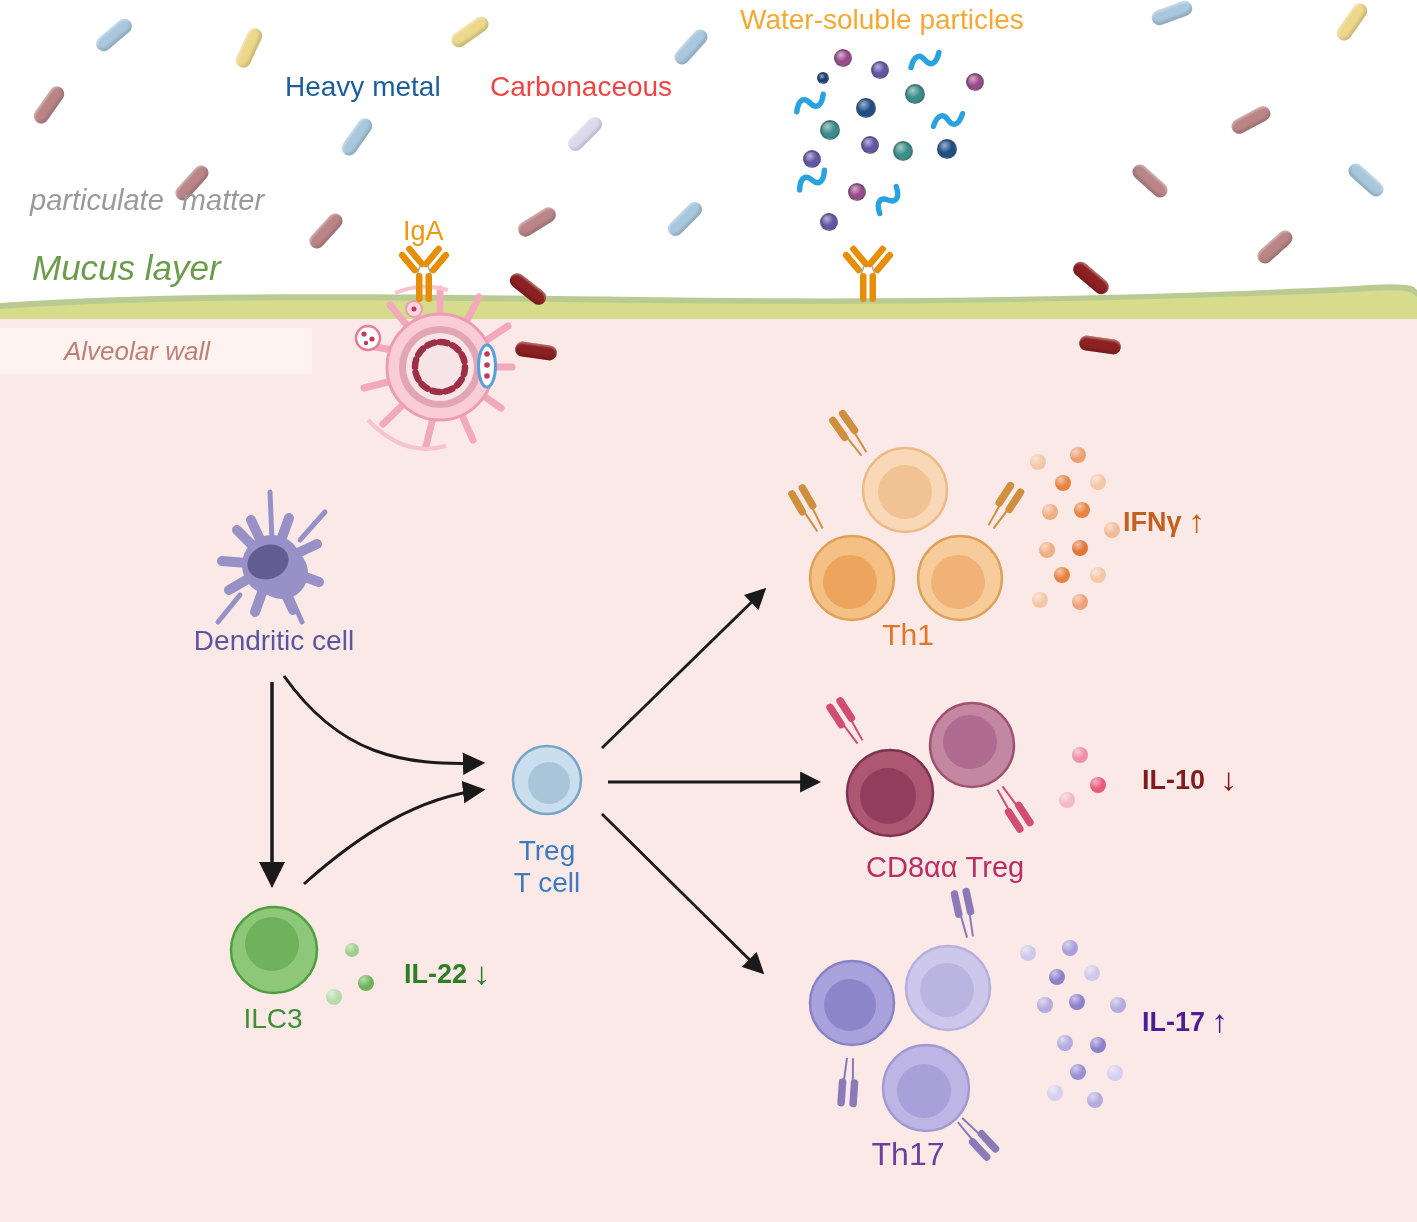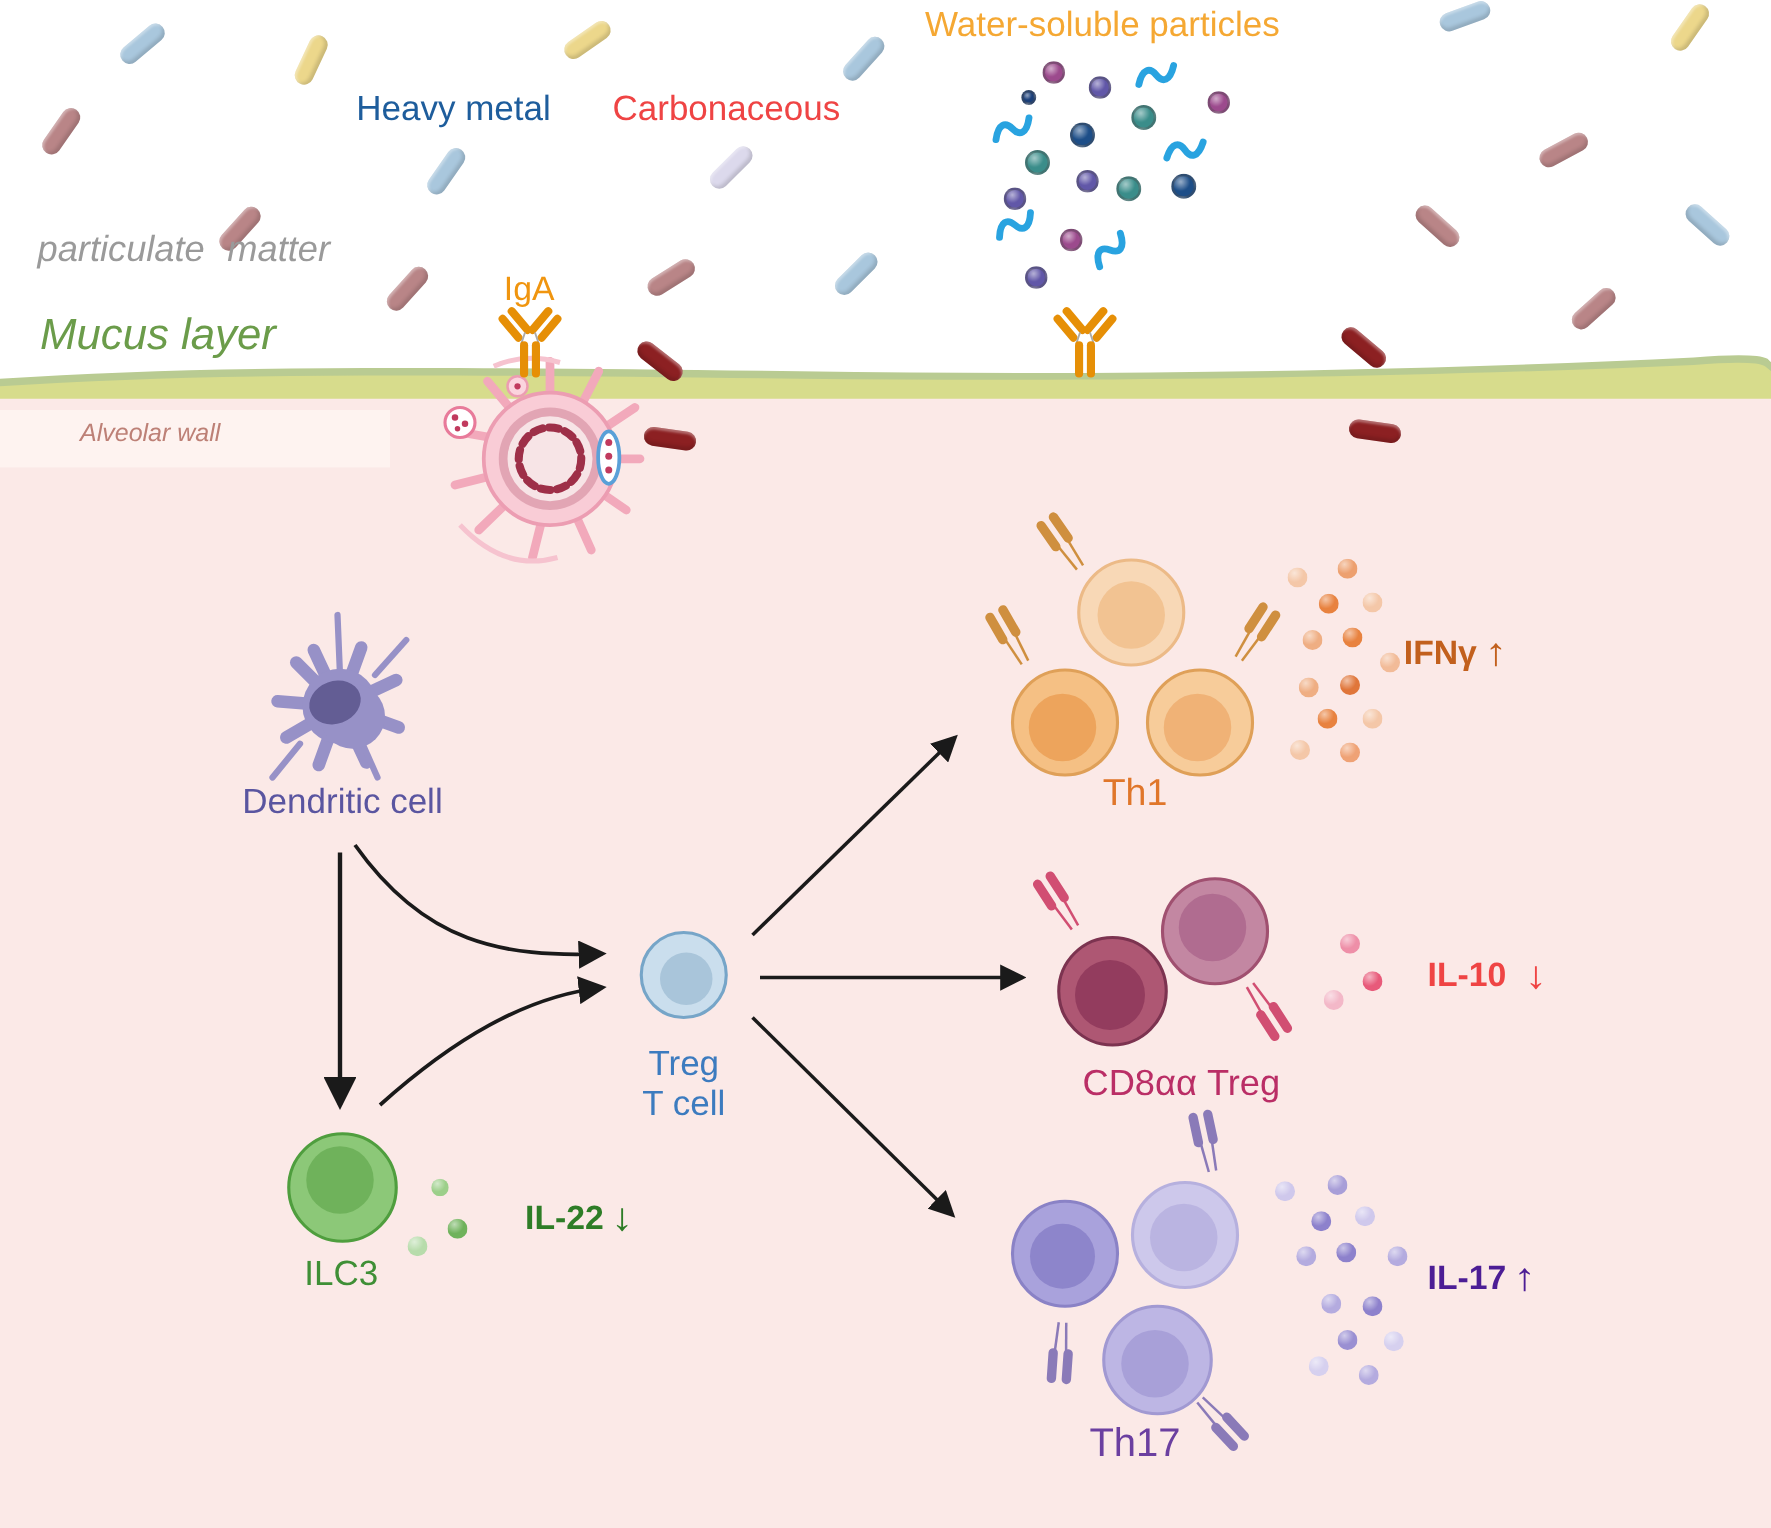--- a/index.html
+++ b/index.html
@@ -18,31 +18,31 @@
   .dot{position:absolute;border-radius:50%;transform:translate(-50%,-50%);
        background-image:radial-gradient(circle at 35% 28%, rgba(255,255,255,.55), rgba(255,255,255,0) 48%);}
   #water-dots .dot{border:2px solid rgba(75,75,75,.38);}
   
   .lbl{position:absolute;white-space:nowrap;}
   .lbl-heavy{left:275px;top:71px;font-size:28px;font-weight:500;}
   .lbl-carbo{left:490px;top:71px;font-size:28px;font-weight:500;}
   .lbl-water{left:740px;top:4px;font-size:28px;font-weight:500;}
   .lbl-pm{left:30px;top:184px;font-size:29px;font-style:italic;word-spacing:10px;}
   .lbl-mucus{left:32px;top:248px;font-size:35px;font-style:italic;}
-  .lbl-alv{left:64px;top:336px;font-size:20px;font-style:italic;}
+  .lbl-alv{left:64px;top:336px;font-size:26px;font-style:italic;}
   .lbl-iga{left:403px;top:216px;font-size:27px;font-weight:500;}
   .lbl-dc{left:174px;top:625px;width:200px;text-align:center;font-size:28px;}
   .lbl-naive{left:487px;top:835px;width:120px;text-align:center;font-size:28px;line-height:1.15;}
   .lbl-ilc3{left:223px;top:1003px;width:100px;text-align:center;font-size:28px;}
   .lbl-th1{left:858px;top:618px;width:100px;text-align:center;font-size:30px;}
   .lbl-cd8{left:866px;top:851px;font-size:29px;}
   .lbl-th17{left:858px;top:1136px;width:100px;text-align:center;font-size:32px;}
   .cyto{position:absolute;font-size:27px;font-weight:700;display:flex;align-items:center;gap:7px;}
   .cyto .cyarrow{font-size:31px;font-weight:700;transform:scaleX(1.15);}
-  .cy-il22{left:420px;top:956px;}
+  .cy-il22{left:404px;top:956px;}
   .cy-ifng{left:1123px;top:504px;}
   .cy-il10{left:1142px;top:762px;}
   .cy-il17{left:1142px;top:1004px;}
 </style>
 </head>
 <body>
 
 <div id="canvas">
 
   <div id="wall" style="background: rgb(251, 233, 231);"></div>
@@ -300,21 +300,21 @@
   <div class="lbl lbl-th17" style="color: rgb(107, 63, 160);">Th17</div>
 
   <div class="cyto cy-il22" style="color: rgb(46, 125, 39);">
     <span>IL-22</span>
       <span class="cyarrow">↓</span>
   </div>
   <div class="cyto cy-ifng" style="color: rgb(194, 96, 29);">
     <span>IFNγ</span>
       <span class="cyarrow">↑</span>
   </div>
-  <div class="cyto cy-il10" style="color: #ef4444; gap: 16px;">
+  <div class="cyto cy-il10" style="color: #7f1d1d; gap: 16px;">
     <span>IL-10</span>
       <span class="cyarrow">↓</span>
   </div>
   <div class="cyto cy-il17" style="color: #4c1d95;">
     <span>IL-17</span>
       <span class="cyarrow">↑</span>
   </div>
 
 </div>
 

